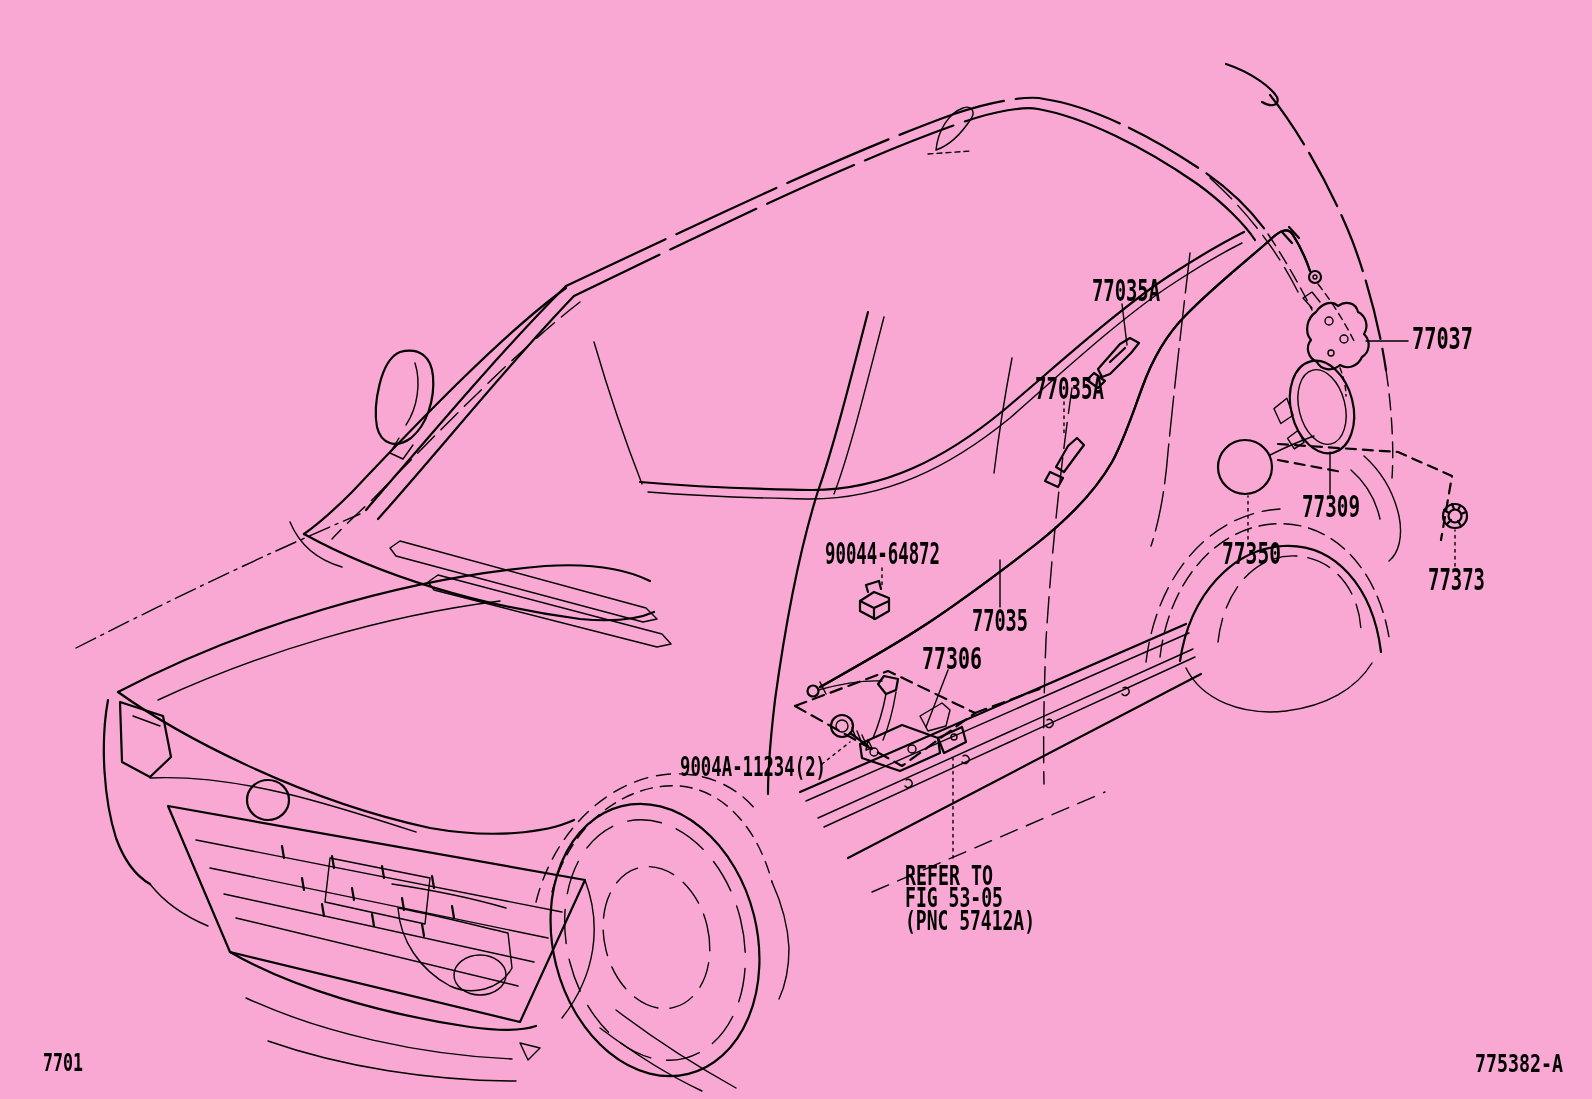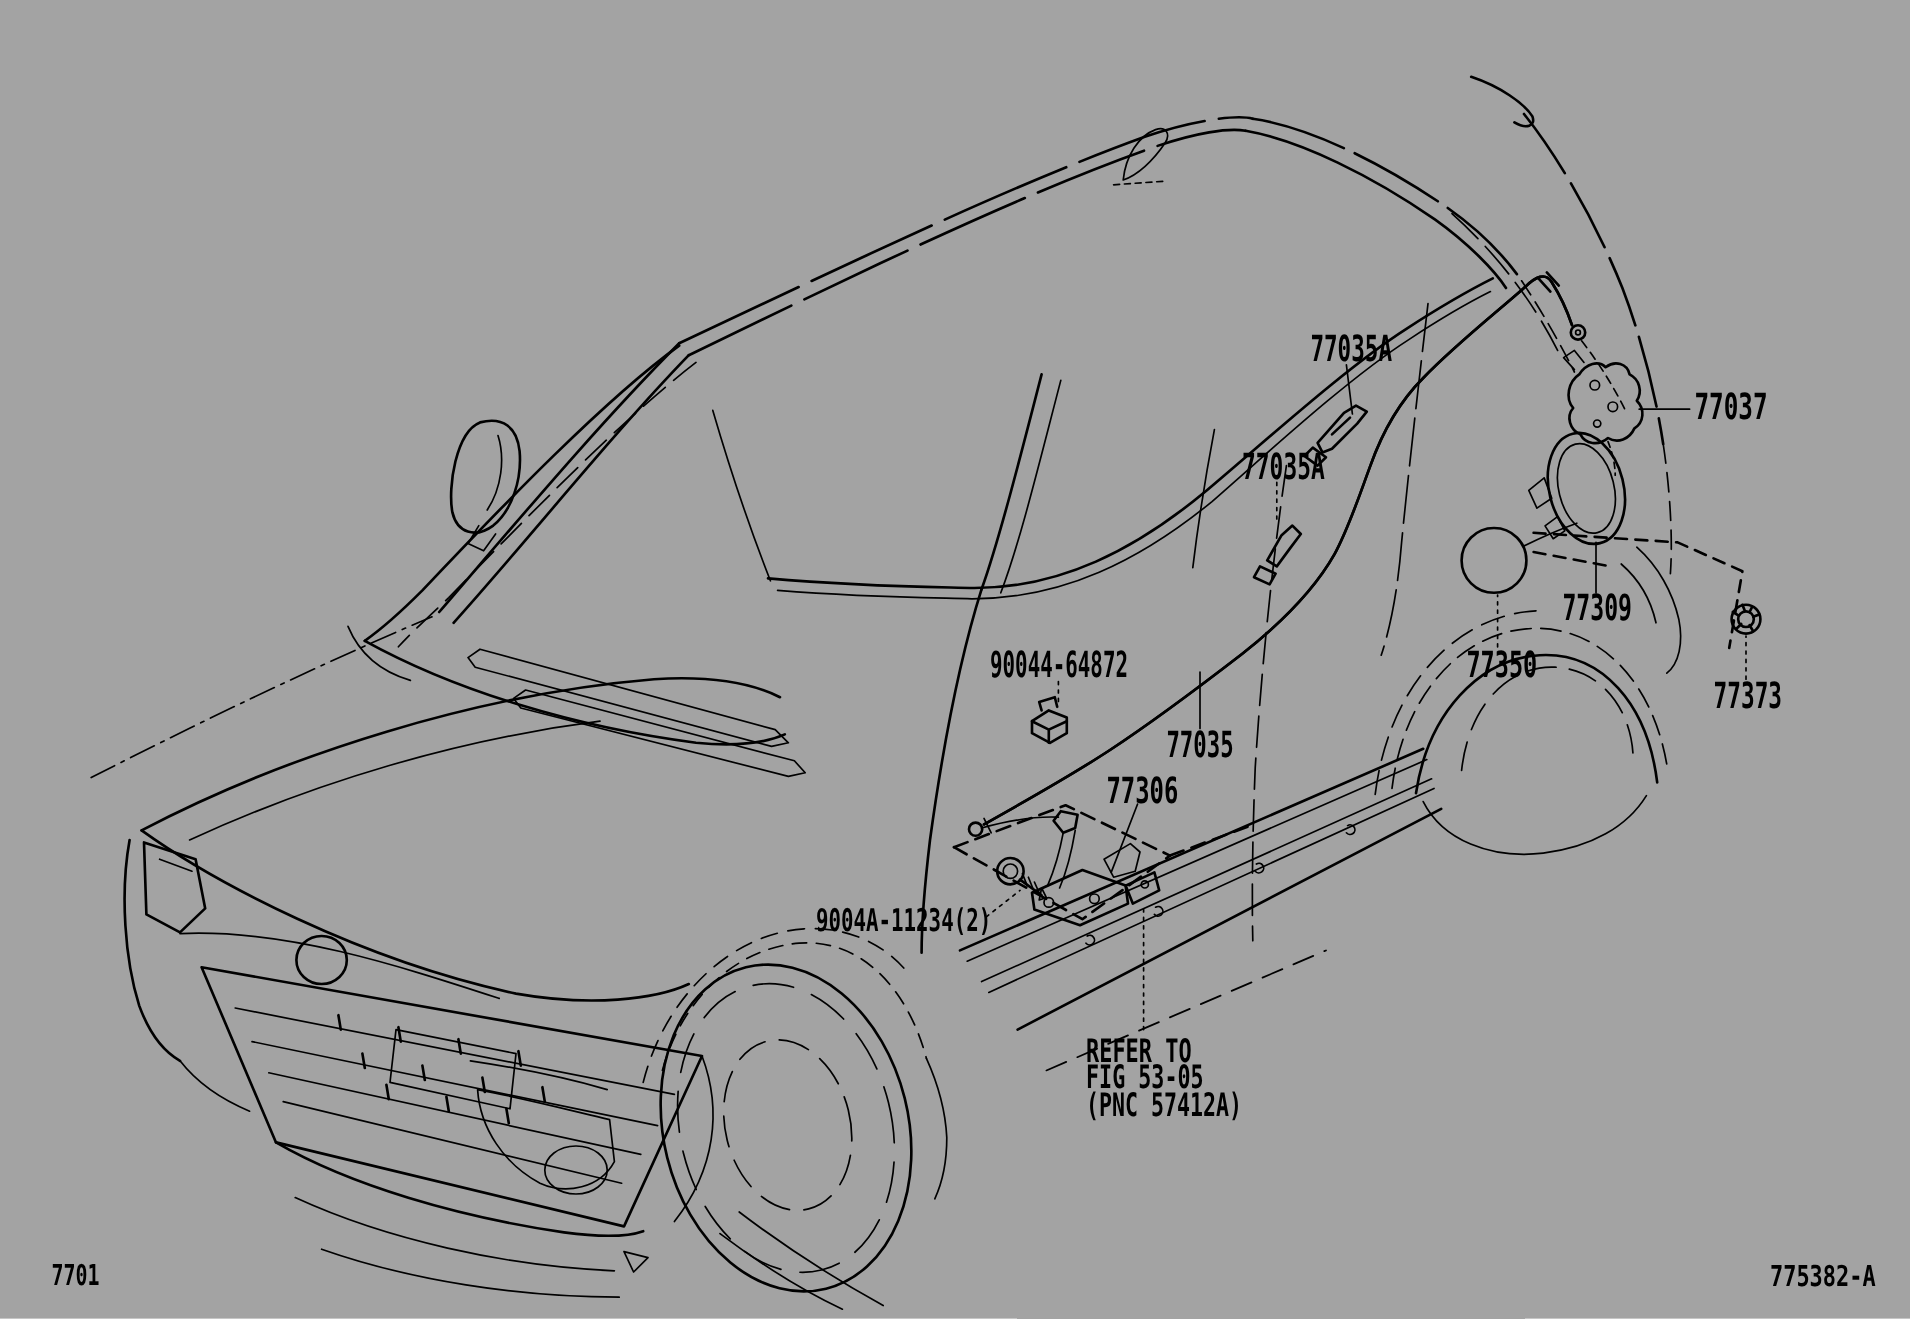--- a/index.html
+++ b/index.html
@@ -1,16 +1,16 @@
 <!DOCTYPE html>
 <html><head>
 <meta charset="utf-8">
 <style>
   html,body{margin:0;padding:0;background:#ffffff;}
-  #page{position:relative;width:1592px;height:1099px;background:#a3a3a3;overflow:hidden;
+  #page{position:relative;width:1592px;height:1099px;background:#f9a8d4;overflow:hidden;
         font-family:"DejaVu Sans Mono","Liberation Mono",monospace;}
   svg{display:block;}
   #diag path, #diag ellipse, #diag circle, #diag line, #diag polygon{
     fill:none;stroke:#000;stroke-width:2.2;stroke-linecap:round;stroke-linejoin:round;}
   #diag .t{stroke-width:1.4;}
   #diag .fillhatch{stroke:none;}
   #diag text{font-family:"DejaVu Sans Mono","Liberation Mono",monospace;
     font-weight:bold;fill:#000;stroke:none;font-size:30px;}
   #diag text.small{font-size:26px;}
   #diag text.note{font-size:27px;}

